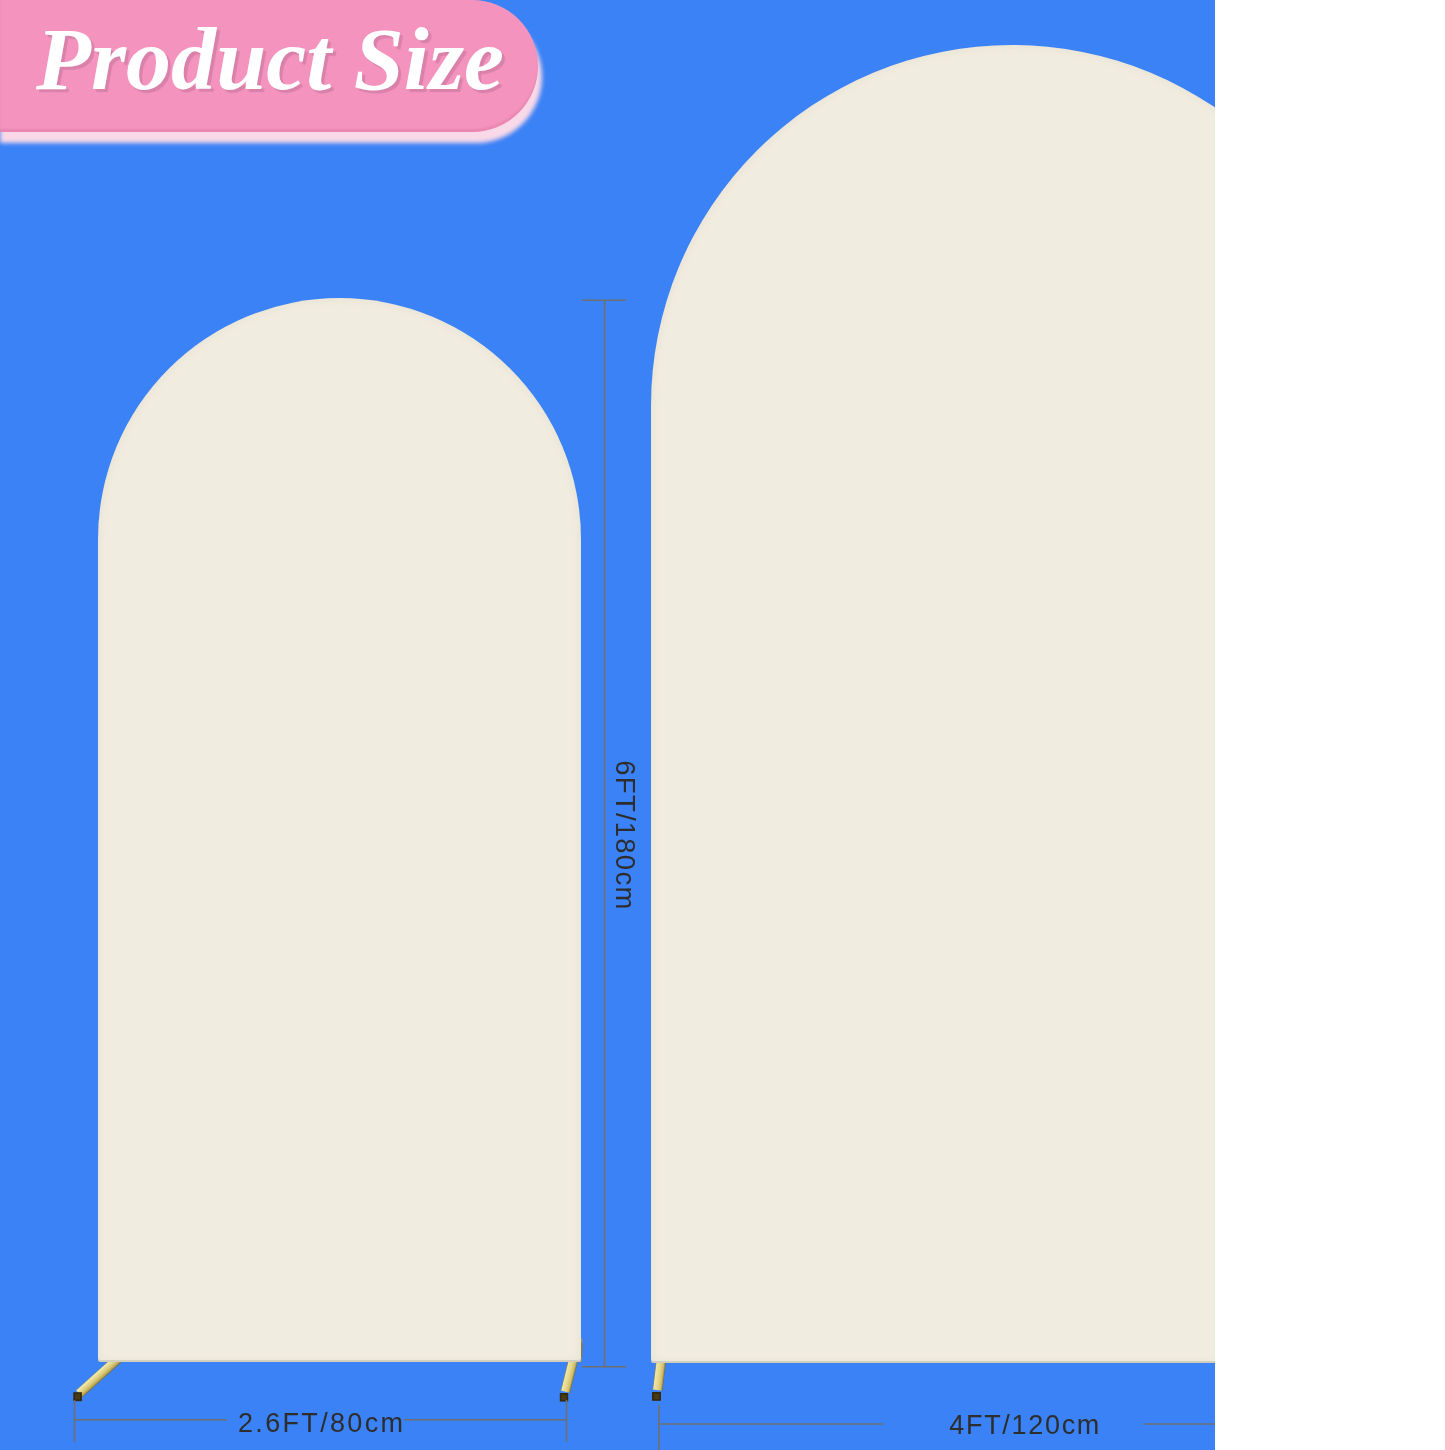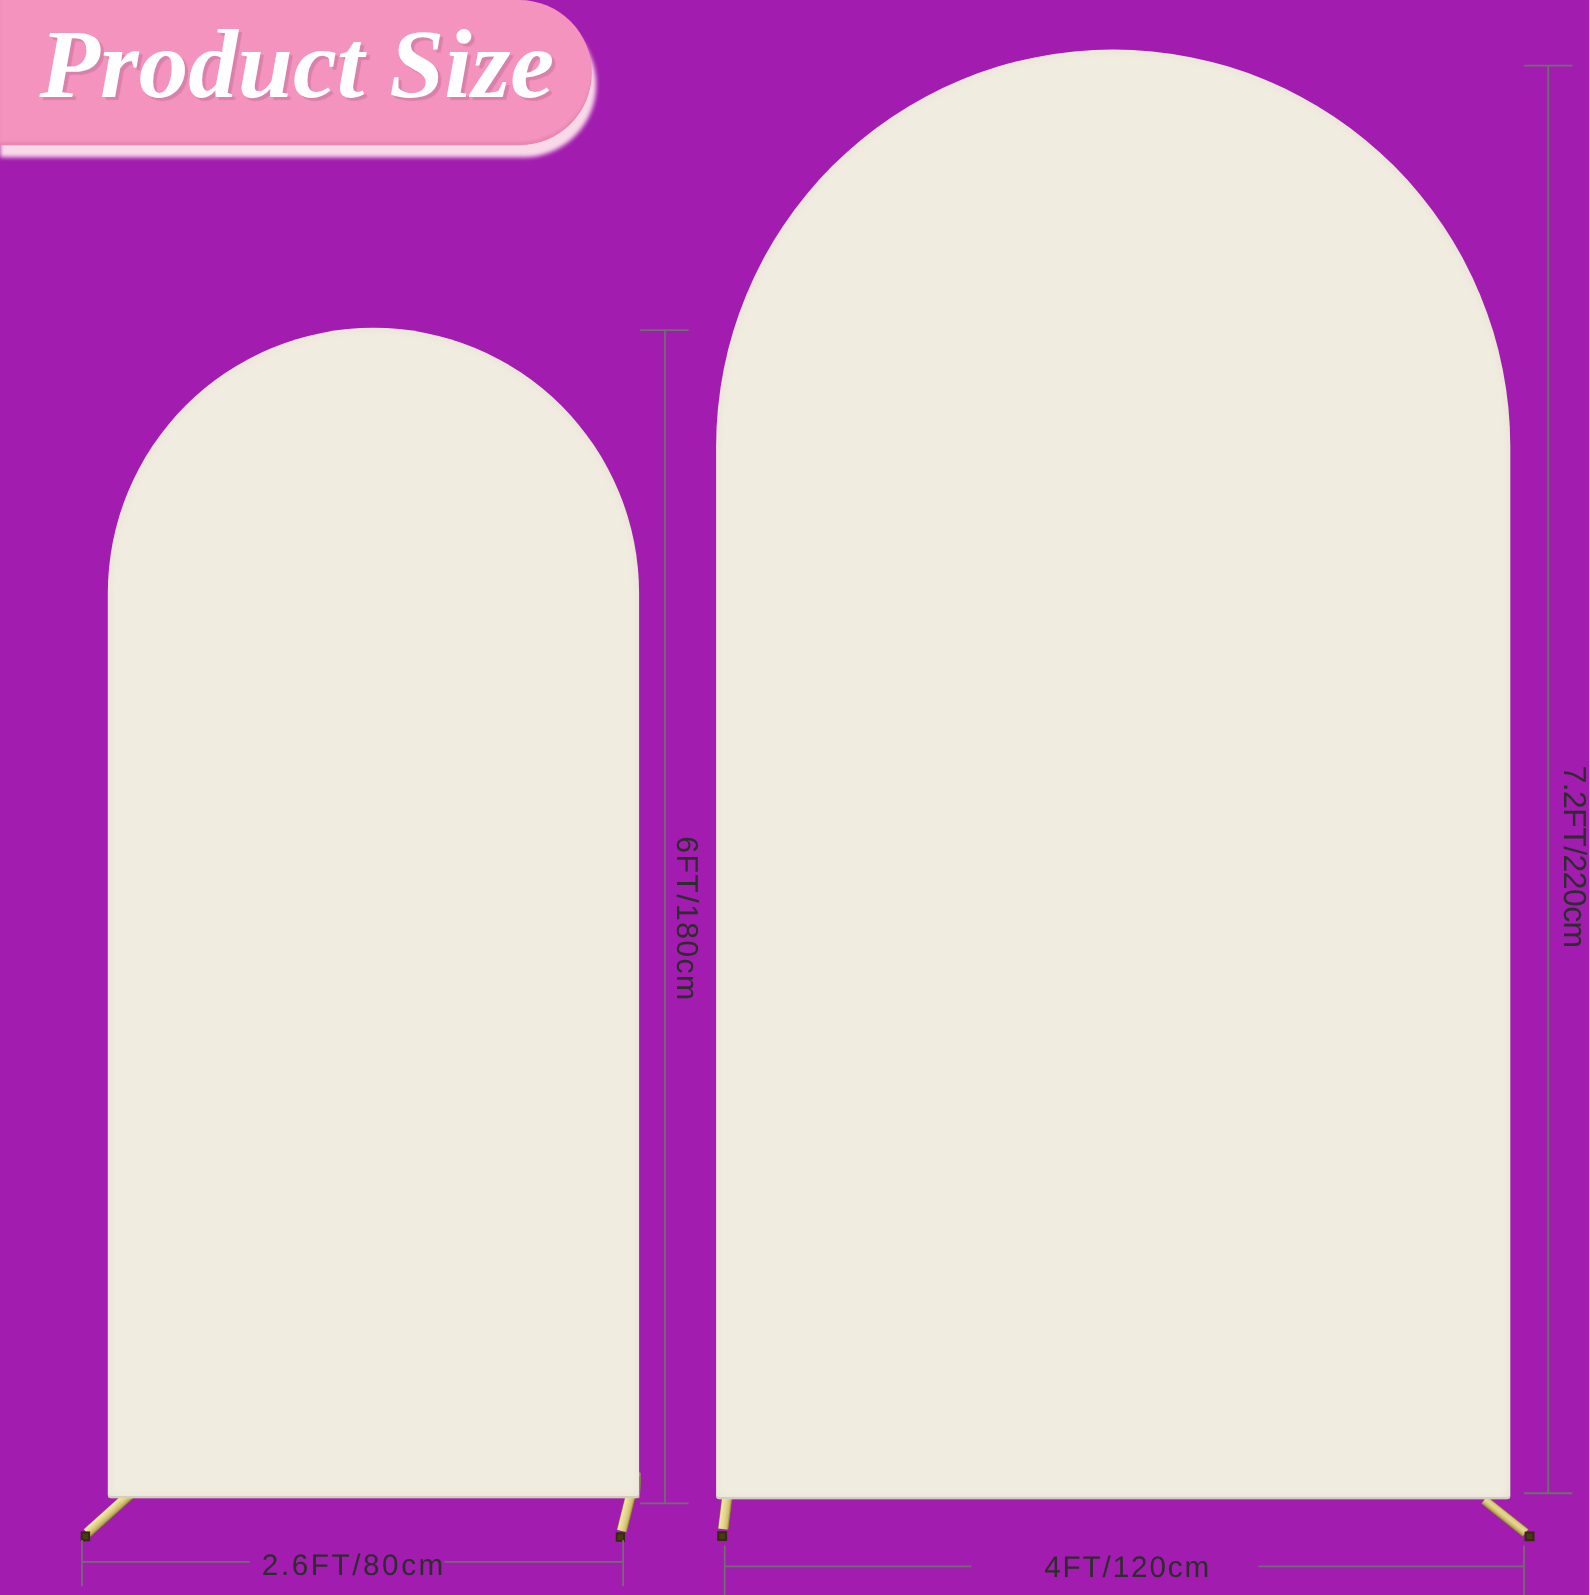--- a/index.html
+++ b/index.html
@@ -1,16 +1,16 @@
 <!DOCTYPE html>
 <html><head>
 <meta charset="utf-8">
 <style>
   html,body{margin:0;padding:0;background:#ffffff;}
-  #stage{position:relative;width:1445px;height:1450px;background:#a21caf;overflow:hidden;
+  #stage{position:relative;width:1215px;height:1450px;background:#3b82f6;overflow:hidden;
          font-family:"Liberation Sans",sans-serif;}
   .abs{position:absolute;}
 </style>
 </head>
 <body>
 <div id="stage">
 
   <div class="abs" style="left:0px;top:11px;width:542px;height:132px;background:#f9d9e8;border-radius:0 66px 66px 0;filter:blur(2px);"></div>
 
   <div class="abs" style="left:0px;top:0px;width:538px;height:132px;background:#f494be;border-radius:0 66px 66px 0;box-shadow:inset 0 -3px 2px rgba(210,105,150,0.3);"></div>

